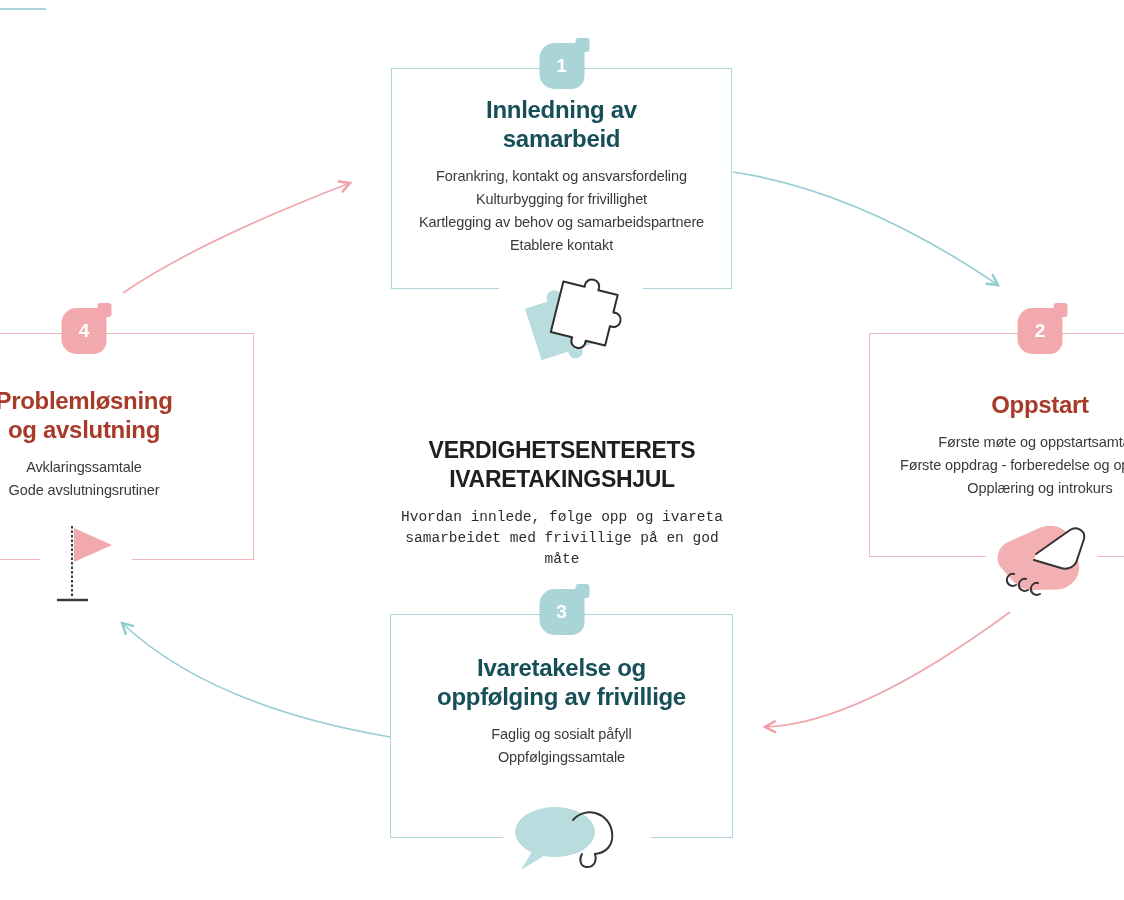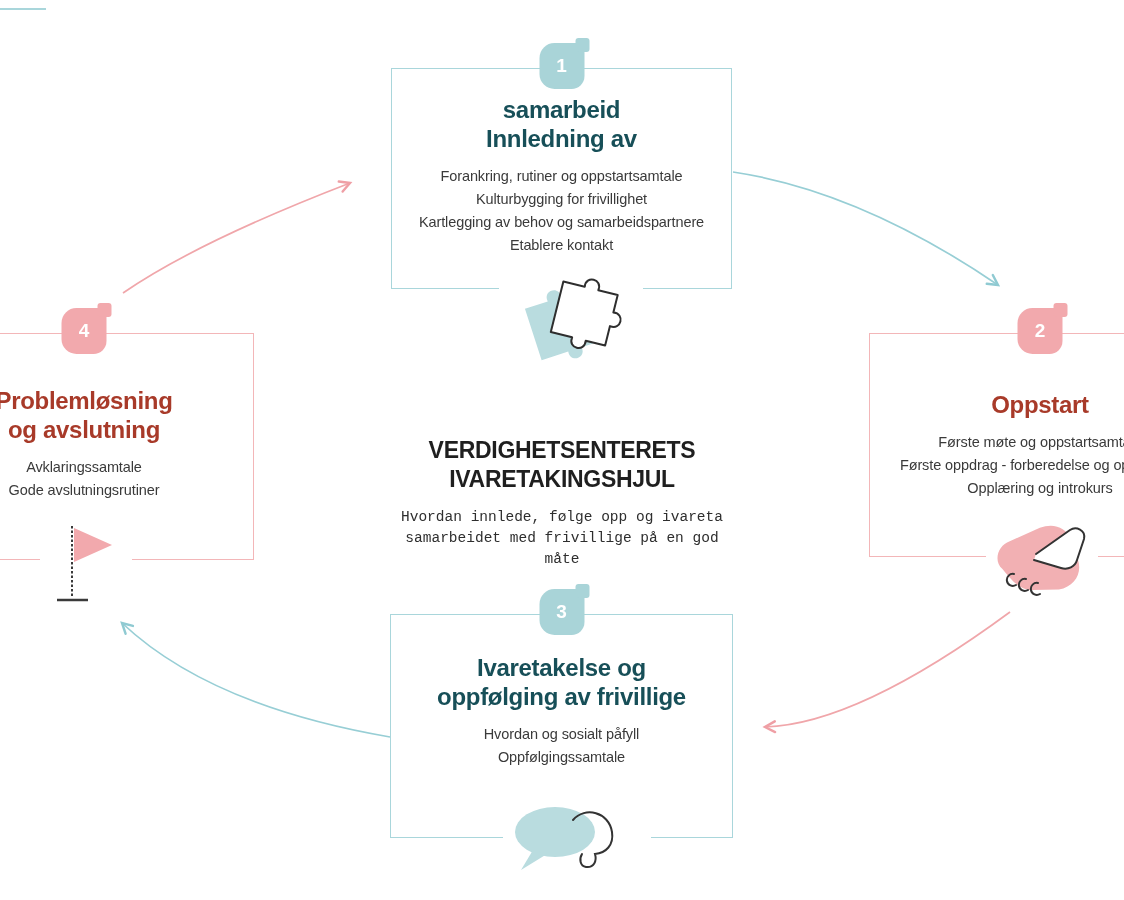--- a/index.html
+++ b/index.html
@@ -76,25 +76,25 @@
   </defs>
   <path d="M123,293 Q197,242 350,183" fill="none" stroke="#f0a6aa" stroke-width="1.7" marker-end="url(#mpink)"></path>
   <path d="M733,172 Q860,191 998,285" fill="none" stroke="#97ced5" stroke-width="1.7" marker-end="url(#mteal)"></path>
   <path d="M1010,612 Q858,724 765,727" fill="none" stroke="#f0a6aa" stroke-width="1.7" marker-end="url(#mpink)"></path>
   <path d="M390,737 Q210,706 122,623" fill="none" stroke="#97ced5" stroke-width="1.7" marker-end="url(#mteal)"></path>
 </svg>
 
 <div class="step-box teal step-1">
   <div class="badge teal">1</div>
   <div class="step-title teal-text">
+    <span>Innledning av</span>
     <span>samarbeid</span>
-    <span>Innledning av</span>
   </div>
   <div class="step-items">
-    <div>Forankring, rutiner og oppstartsamtale</div>
+    <div>Forankring, kontakt og ansvarsfordeling</div>
     <div>Kulturbygging for frivillighet</div>
     <div>Kartlegging av behov og samarbeidspartnere</div>
     <div>Etablere kontakt</div>
   </div>
 </div>
 
 <div class="step-box pink step-2">
   <div class="badge pink">2</div>
   <div class="step-title red-text">Oppstart</div>
   <div class="step-items">
@@ -104,21 +104,21 @@
   </div>
 </div>
 
 <div class="step-box teal step-3">
   <div class="badge teal">3</div>
   <div class="step-title teal-text">
     <span>Ivaretakelse og</span>
     <span>oppfølging av frivillige</span>
   </div>
   <div class="step-items">
-    <div>Hvordan og sosialt påfyll</div>
+    <div>Faglig og sosialt påfyll</div>
     <div>Oppfølgingssamtale</div>
   </div>
 </div>
 
 <div class="step-box pink step-4">
   <div class="badge pink">4</div>
   <div class="step-title red-text">
     <span>Problemløsning</span>
     <span>og avslutning</span>
   </div>

